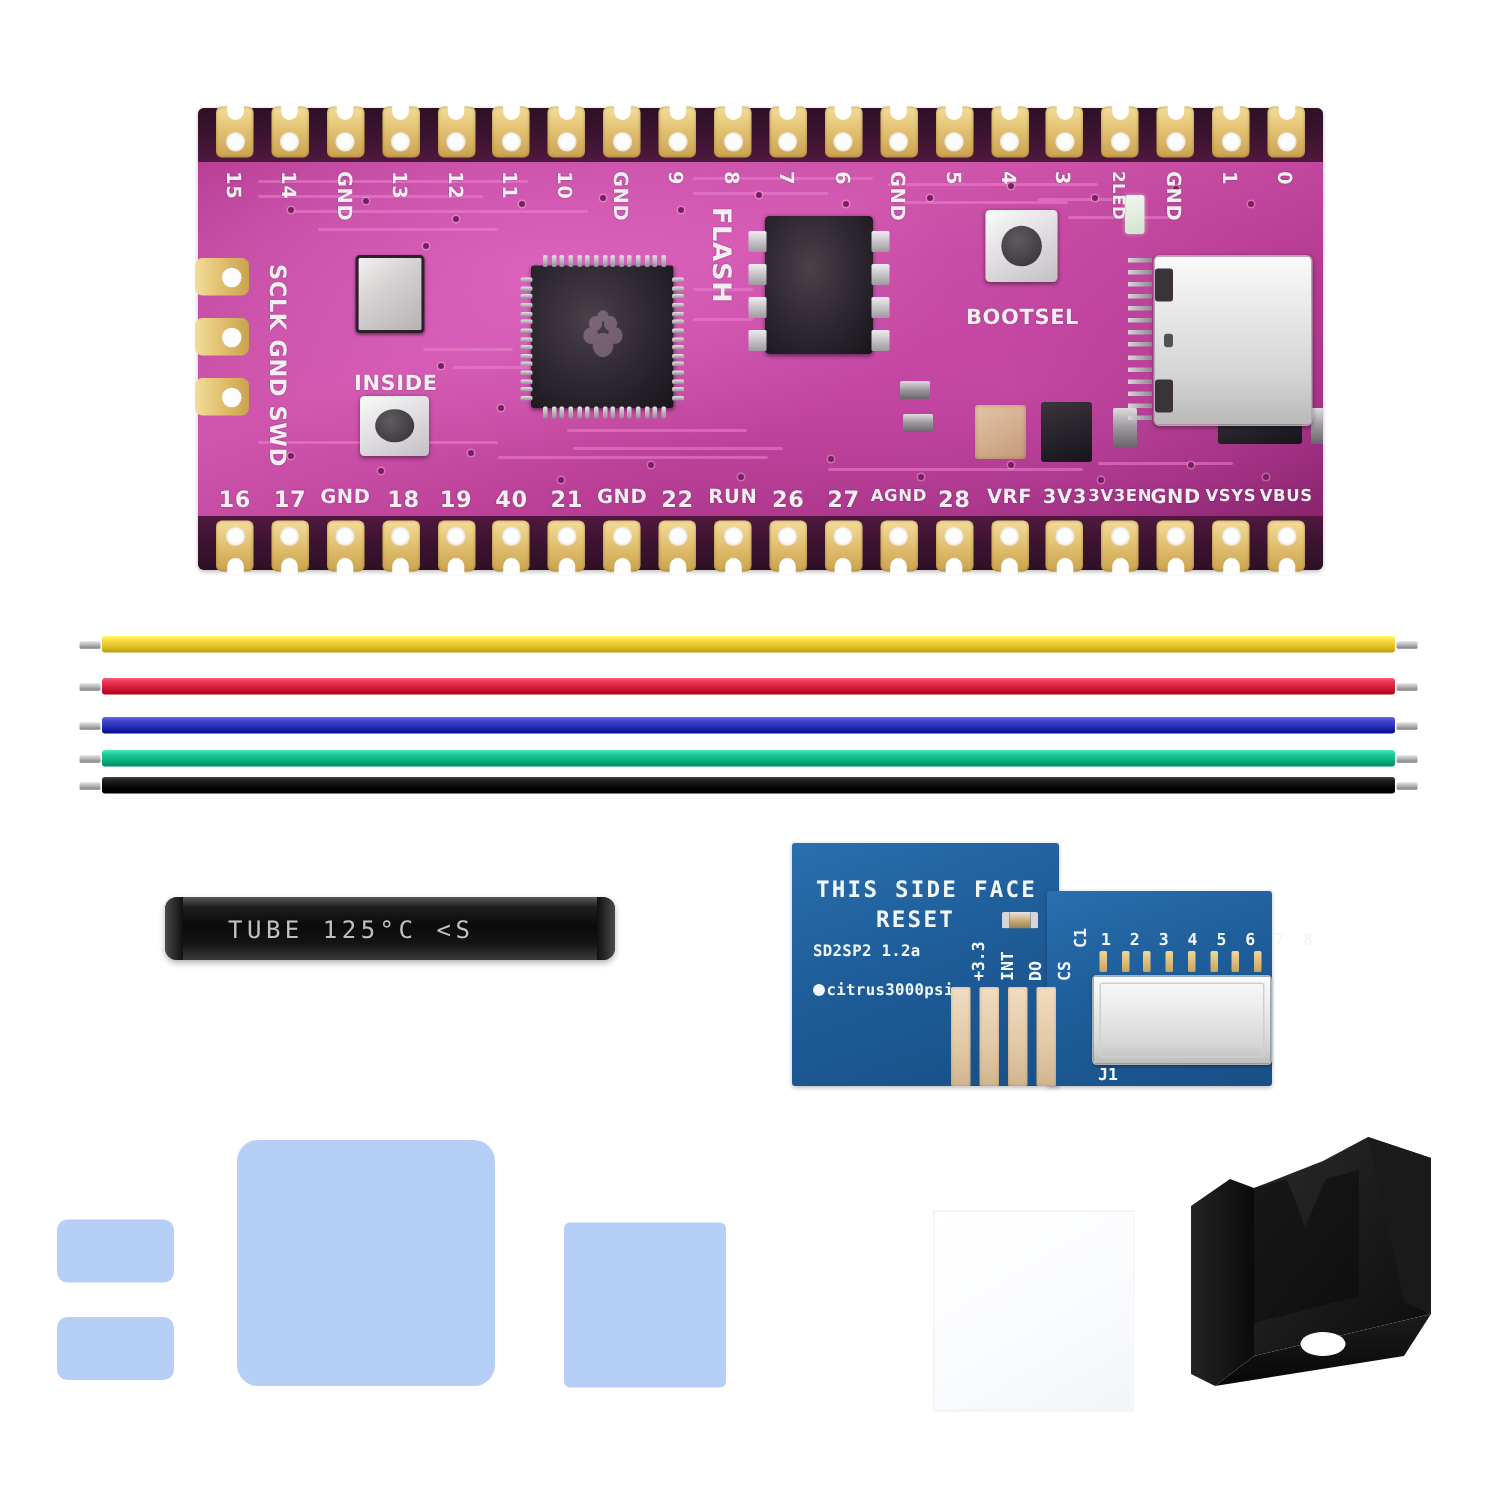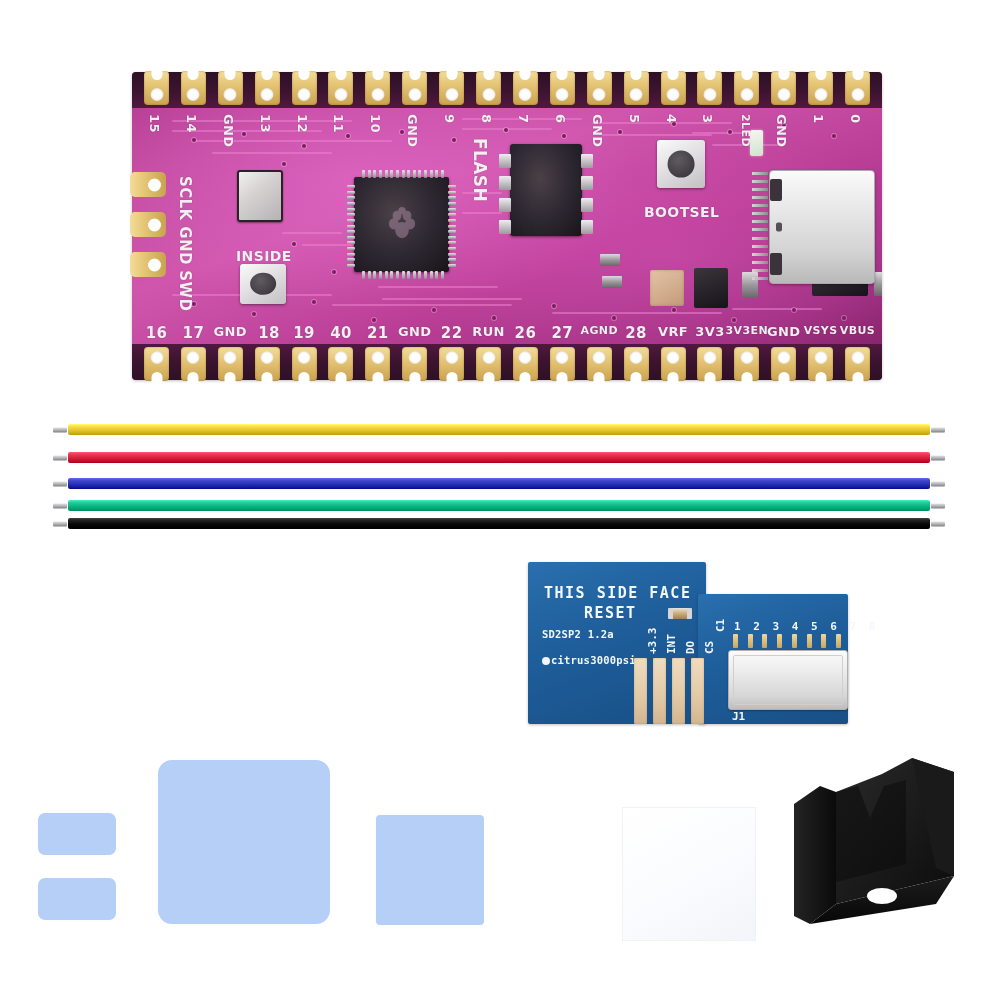--- a/index.html
+++ b/index.html
@@ -547,20 +547,25 @@
       <div class="wire" style="left: 68px; top: 500px; width: 862px; background: linear-gradient(rgb(70, 239, 190) 0%, rgb(37, 206, 157) 22%, rgb(15, 184, 135) 52%, rgb(0, 162, 113) 80%, rgb(0, 142, 93) 100%);">
         <span class="tipL"></span>
         <span class="tipR"></span>
       </div>
       <div class="wire" style="left: 68px; top: 518px; width: 862px; background: linear-gradient(rgb(65, 65, 65) 0%, rgb(32, 32, 32) 22%, rgb(10, 10, 10) 52%, rgb(0, 0, 0) 80%, rgb(0, 0, 0) 100%);">
         <span class="tipL"></span>
         <span class="tipR"></span>
       </div>
     </div>
 
+  <div class="tube" style="left:110px;top:598px;width:300px;height:42px;">
+    <span class="endL"></span>
+    <span class="txt">TUBE 125°C &lt;S</span>
+    <span class="endR"></span>
+  </div>
 
   <div class="sdboard" style="left:528px;top:562px;width:320px;height:162px;">
 
     <div class="sd-body" style="left:0;top:0;width:178px;height:162px;border-radius:2px;"></div>
 
     <div class="sd-body" style="left:170px;top:32px;width:150px;height:130px;border-radius:2px;"></div>
 
     <div class="sd-txt" style="left:16px;top:22px;font-size:15px;letter-spacing:1.5px;">THIS SIDE FACE</div>
     <div class="sd-txt" style="left:56px;top:42px;font-size:15px;letter-spacing:1.5px;">RESET</div>
 

